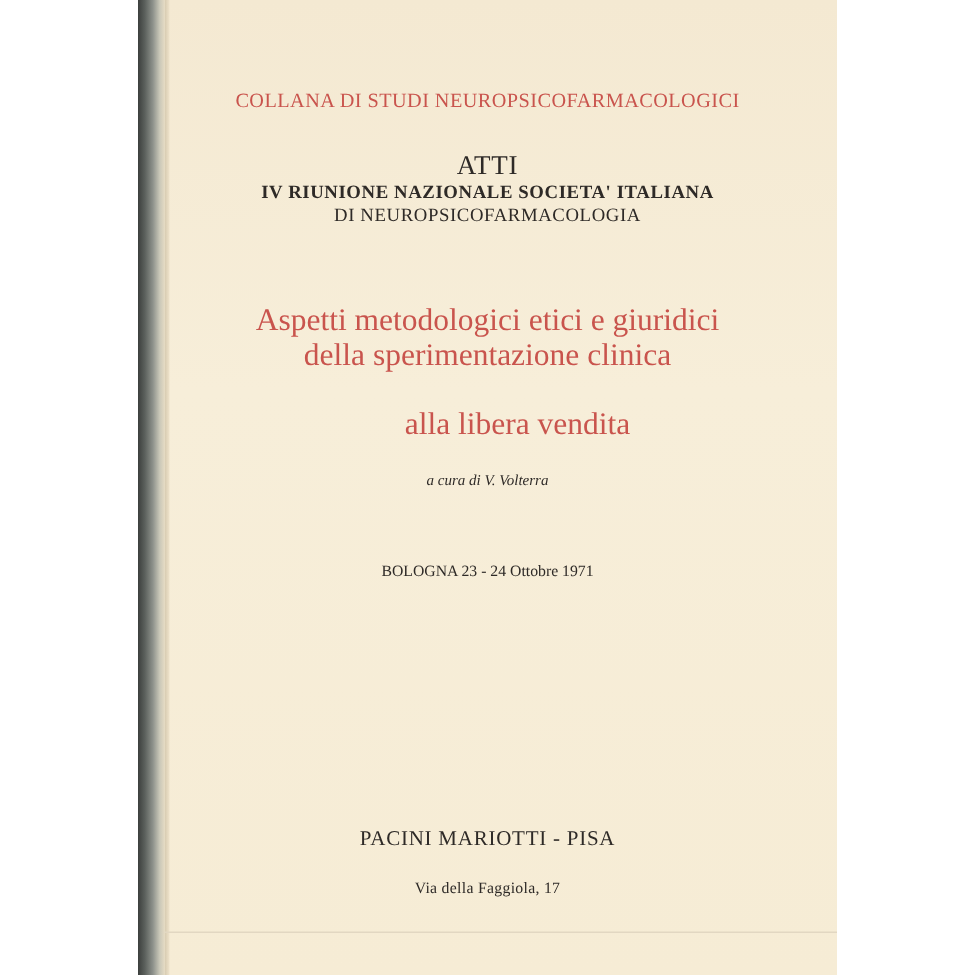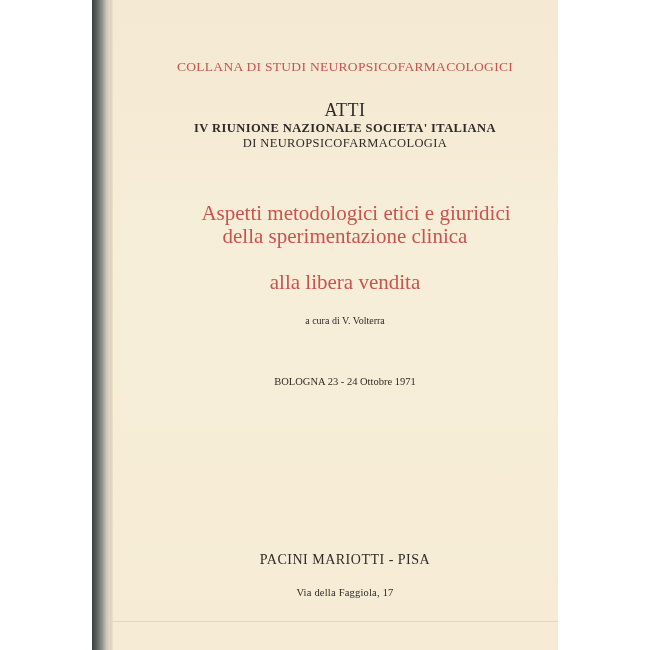--- a/index.html
+++ b/index.html
@@ -17,34 +17,34 @@
       background: linear-gradient(90deg, #3c3f3d 0%, #5b605c 25%, #8d918b 55%, #c9c7b8 80%, #e7dcc4 100%);
     }
     .spine-edge {
       position: absolute; left: 18px; top: 0; width: 3px; height: 100%;
       background: linear-gradient(90deg, #d8ccb2, #efe3cb);
     }
     .crease {
       position: absolute; left: 18px; right: 0; top: 621px; height: 1px;
       background: #e2d7c2;
     }
-    .content { position: absolute; left: 0; top: 0; width: 100%; height: 100%; text-align: center; padding-left: 40px; }
+    .content { position: absolute; left: 0; top: 0; width: 100%; height: 100%; text-align: center; }
     .t { position: absolute; left: 0; width: 100%; text-align: center; white-space: nowrap; }
     .red { color: #c9544d; }
     .dark { color: #2e2a27; }
     .series { top: 59px; font-size: 13.5px; letter-spacing: 0.3px; }
     .atti { top: 100px; font-size: 18px; letter-spacing: 0.5px; }
     .meeting1 { top: 121px; font-size: 12.5px; letter-spacing: 0.4px; font-weight: bold; }
     .meeting2 { top: 136px; font-size: 12.5px; letter-spacing: 0.4px; }
     .title { font-size: 21px; line-height: 23px; }
-    .title1 { top: 202px; margin-left: 11px; }
+    .title1 { top: 202px; }
     .title2 { top: 225px; }
     .title3 { top: 248px; }
-    .title4 { top: 271px; }
-    .editor { top: 315px; font-size: 10px; }
+    .title4 { top: 271px; margin-left: 20px; }
+    .editor { top: 315px; font-size: 10px; font-style: italic; }
     .place { top: 376px; font-size: 10.5px; }
     .volume { top: 444px; font-size: 13px; font-weight: bold; letter-spacing: 1px; }
     .publisher { top: 552px; font-size: 14px; letter-spacing: 0.5px; }
     .address { top: 587px; font-size: 10.5px; letter-spacing: 0.2px; }
   </style>
 </head>
 <body>
 
 <div class="book">
   <div class="spine"></div>

